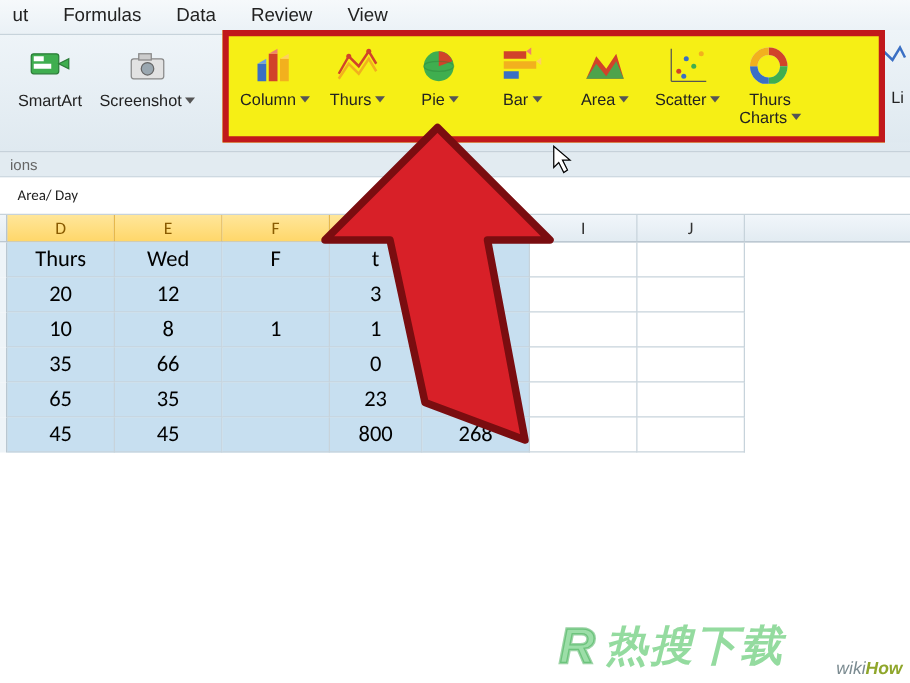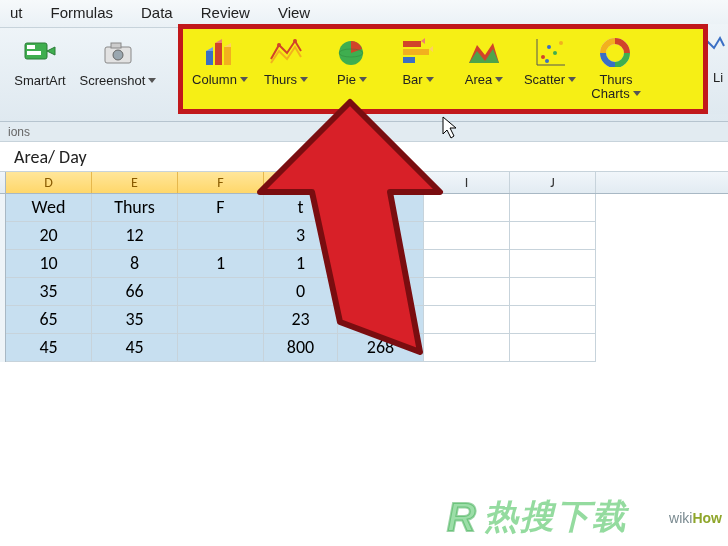--- a/index.html
+++ b/index.html
@@ -97,21 +97,21 @@
     border-bottom: 1px solid #c7d3db;
   }
   .grouplabels .lbl { padding-left: 8px; }
   
   .fxbar {
     display: flex; align-items: center;
     height: 30px; border-bottom: 1px solid #c7d3db;
     background: #fff;
   }
   .fxbar .cellval {
-    padding-left: 14px; font-size: 18px; color: #222; font-family: Calibri, sans-serif;
+    padding-left: 14px; font-size: 12px; color: #222; font-family: Calibri, sans-serif;
   }
   
   .sheet { font-family: Calibri, sans-serif; }
   .colhdrs { display: flex; border-bottom: 1px solid #a8b8c4; background: linear-gradient(#f1f6fa,#e2ebf2); }
   .colhdrs .rowgutter { width: 6px; border-right: 1px solid #a8b8c4; }
   .colhdrs .ch {
     width: 86px; text-align: center; font-size: 14px; color: #333;
     border-right: 1px solid #c7d3db; padding: 2px 0;
   }
   .colhdrs .ch.sel { background: linear-gradient(#ffe69a,#ffd76a); color: #8a5b00; border-right-color:#e6b84d; }
@@ -131,22 +131,22 @@
   .wm-cn {
     position: absolute; right: 100px; bottom: 6px; z-index: 80;
     font-size: 34px; font-weight: 800; color: rgba(60,190,80,0.55);
     font-style: italic; letter-spacing: 2px; display: flex; align-items: center; gap: 6px;
     pointer-events: none;
   }
   .wm-cn .r {
     font-family: Arial, sans-serif; color: rgba(90,200,110,0.6);
     font-size: 40px; font-weight: 900; -webkit-text-stroke: 2px rgba(60,170,80,0.5);
   }
-  .wm-wh { position: absolute; right: 6px; bottom: 20px; z-index: 80;
-    font-size: 14px; color: #7a8a90; font-family: Arial, sans-serif; pointer-events:none; }
+  .wm-wh { position: absolute; right: 6px; bottom: 4px; z-index: 80;
+    font-size: 14px; color: #7a8a90; font-family: Arial, sans-serif; pointer-events:none;font-style:italic; }
   .wm-wh b { color: #8fa62b; }
 </style>
 </head>
 <body>
 
 <div class="tabs">
   <span>ut</span>
   <span>Formulas</span>
   <span>Data</span>
   <span>Review</span>
@@ -288,22 +288,22 @@
     <div class="ch sel">E</div>
     <div class="ch sel">F</div>
     <div class="ch sel" style="width:74px">G</div>
     <div class="ch sel">H</div>
     <div class="ch">I</div>
     <div class="ch">J</div>
   </div>
   <div class="gridrows">
     <div class="row">
       <div class="rowgutter"></div>
+      <div class="cell sel hdrrow">Thurs</div>
       <div class="cell sel hdrrow">Wed</div>
-      <div class="cell sel hdrrow">Thurs</div>
       <div class="cell sel hdrrow">F</div>
       <div class="cell sel hdrrow" style="width:74px">t</div>
       <div class="cell sel hdrrow">Sun</div>
       <div class="cell"></div>
       <div class="cell"></div>
     </div>
     <div class="row">
       <div class="rowgutter"></div>
       <div class="cell sel">20</div>
       <div class="cell sel">12</div>

